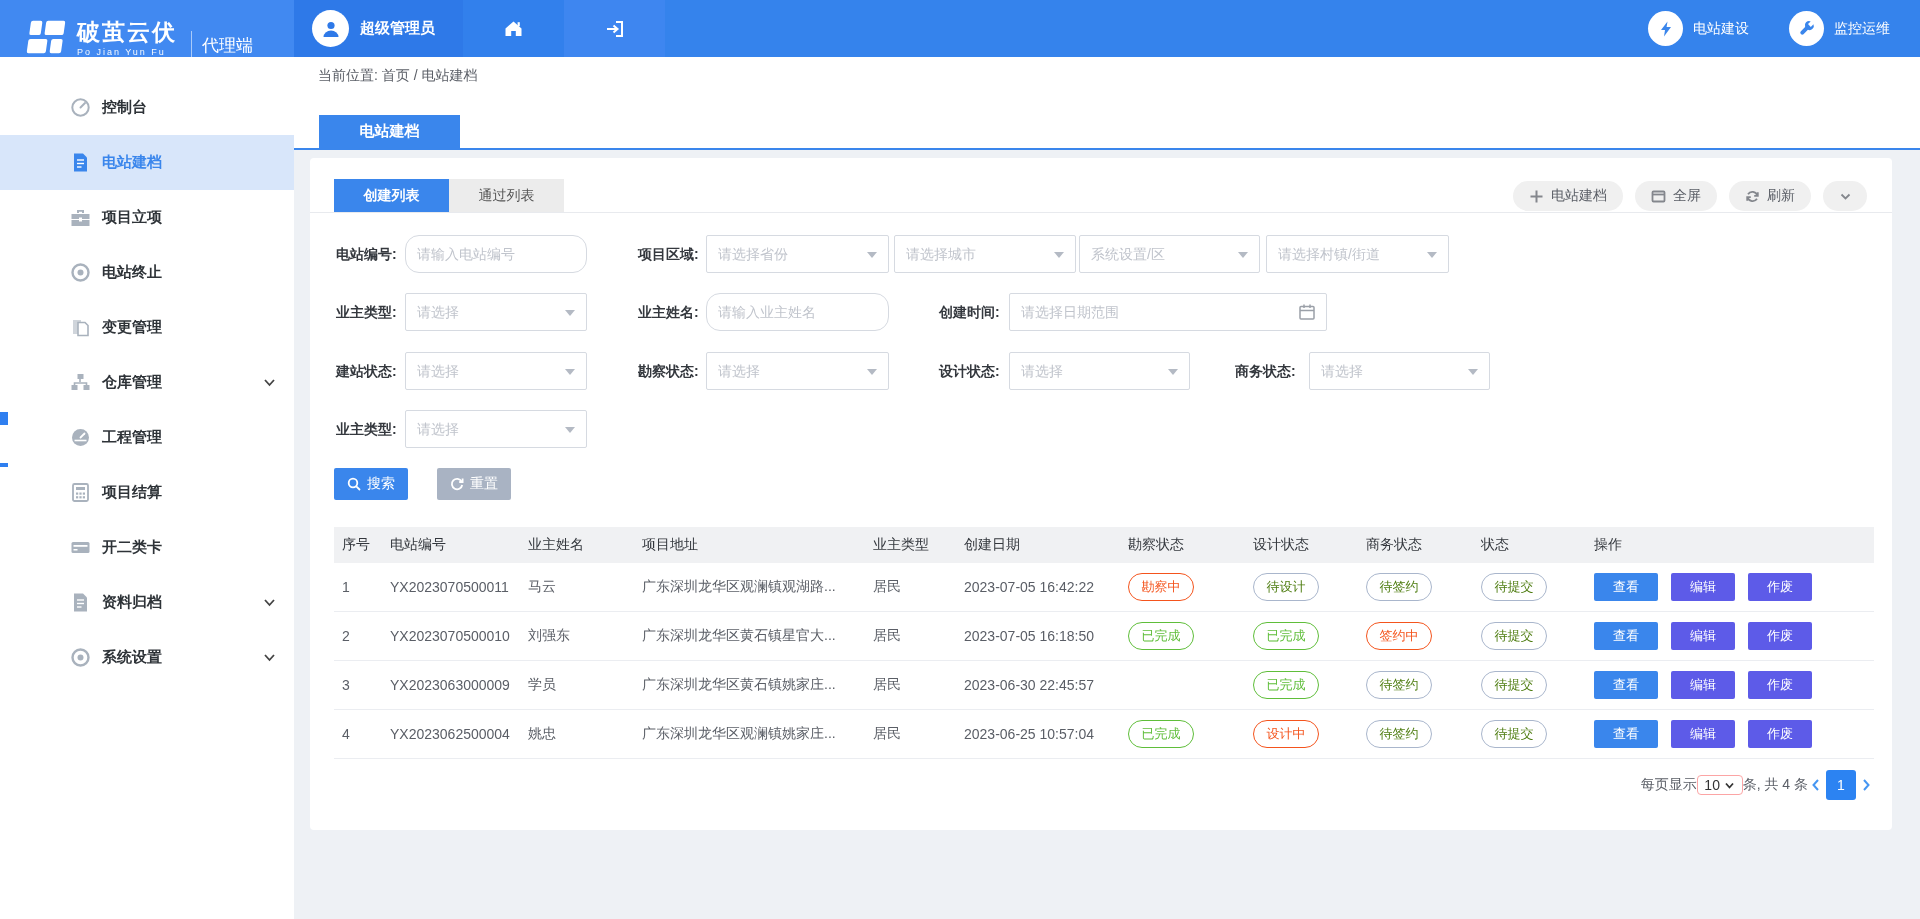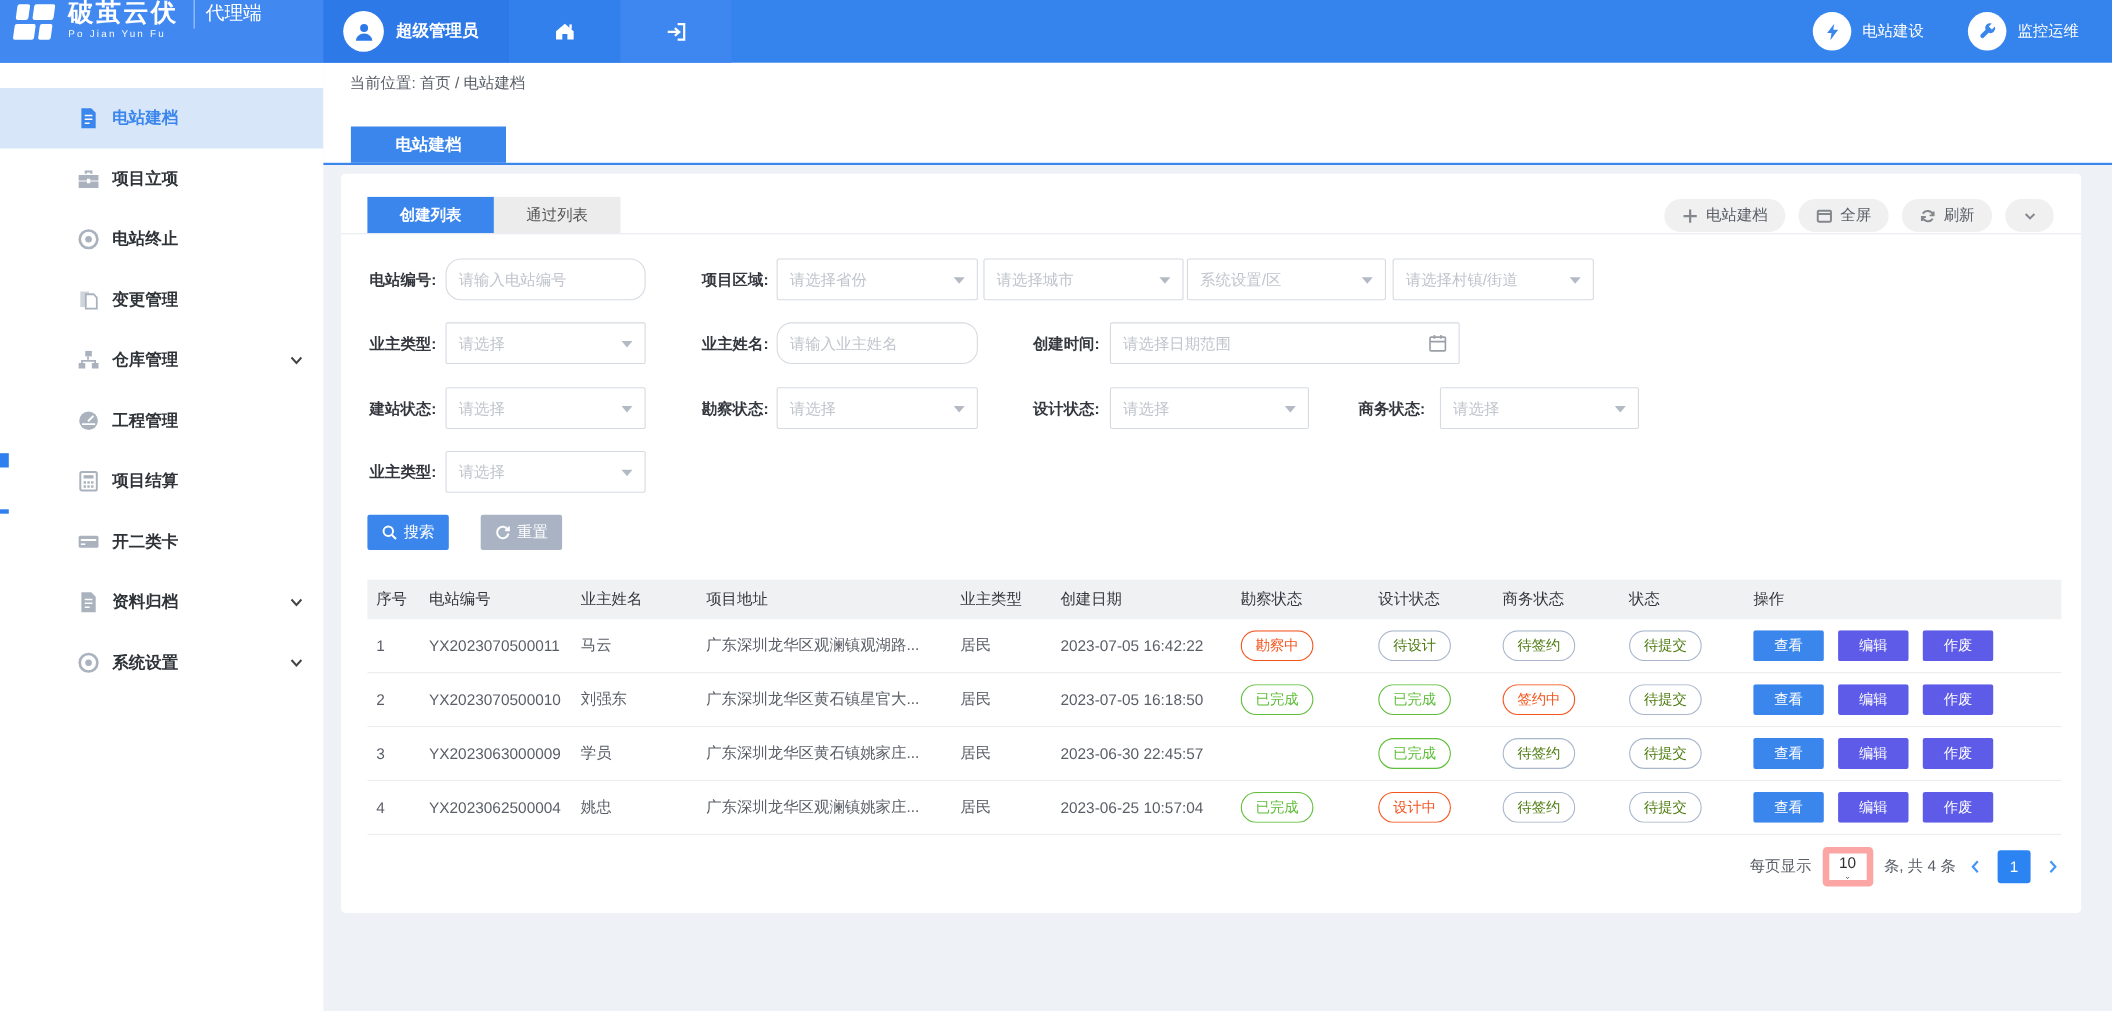--- a/index.html
+++ b/index.html
@@ -2,21 +2,21 @@
 <html><head>
 <meta charset="utf-8">
 <style>
   * { margin:0; padding:0; box-sizing:border-box; }
   html,body { width:1920px; height:919px; overflow:hidden;
     font-family:"Liberation Sans", sans-serif; background:#eef1f5; }
 
   
   .header { position:absolute; left:0; top:0; width:1920px; height:57px;
     background:#3583ec; color:#fff; display:flex; align-items:stretch; z-index:5; }
-  .logo-block { width:294px; background:#4189f1; display:flex; align-items:flex-start; padding-left:8px; }
+  .logo-block { width:294px; background:#4189f1; display:flex; align-items:flex-end; padding-left:23px; }
   .logo-mark { width:44px; height:40px; flex:0 0 auto; }
   .logo-texts { margin-left:10px; line-height:1; }
   .logo-title { font-size:23px; font-weight:700; letter-spacing:2px; }
   .logo-sub { font-size:9px; letter-spacing:2px; margin-top:4px; opacity:.95; }
   .logo-divider { width:1px; height:26px; background:rgba(255,255,255,.55); margin:0 10px 0 14px; }
   .logo-badge { font-size:17px; }
   .user-block { width:169px; background:#2e79e8; display:flex; align-items:center; gap:11px; padding-left:18px; cursor:pointer; }
   .avatar { width:37px; height:37px; border-radius:50%; background:#fff; display:flex; align-items:center; justify-content:center; }
   .user-name { font-size:15px; font-weight:700; }
   .home-block, .exit-block { width:101px; display:flex; align-items:center; justify-content:center; cursor:pointer; }
@@ -91,24 +91,24 @@
   .pill-orange { color:#f4541d; border-color:#f4541d; }
   .pill-green  { color:#5fbe3a; border-color:#5fbe3a; }
   .pill-muted  { color:#4d7c0f; border-color:#a9b6cc; }
   .pill-none   { visibility:hidden; }
   .actions { display:flex; gap:13px; }
   .a-btn { width:64px; height:28px; border:none; border-radius:2px; color:#fff; font-size:13px; cursor:pointer; }
   .a-view { background:#3a86ec; }
   .a-edit, .a-void { background:#5d5be8; }
 
   
-  .pagination { position:absolute; right:18px; top:612px; display:flex; align-items:center; gap:10px;
+  .pagination { position:absolute; right:18px; top:612px; display:flex; align-items:center; 
     font-size:14px; color:#5a5e66; }
-  .pp-select { width:46px; height:36px; border:6px solid #fca5a5; border-radius:4px; display:flex;
-    align-items:center; justify-content:center; gap:4px; cursor:pointer; color:#333;flex-direction:column; }
+  .pp-select { width:46px; height:20px; border:1px solid #fca5a5; border-radius:4px; display:flex;
+    align-items:center; justify-content:center; gap:4px; cursor:pointer; color:#333; }
   .pg-arrow { width:16px; height:16px; cursor:pointer; color:#4596f2; }
   .pg-current { width:30px; height:30px; background:#2c83f2; border-radius:3px; color:#fff;
     display:flex; align-items:center; justify-content:center; font-size:14px; cursor:pointer; margin:0 2px; }
 
   svg { display:block; }
 </style>
 </head>
 <body>
 
 <div class="header">
@@ -170,20 +170,27 @@
         <svg width="18" height="18" viewBox="0 0 18 18">
           <path d="M15.5 4.2 a4.3 4.3 0 0 1 -5.6 5.6 L5.5 14.2 a2 2 0 0 1 -2.8 -2.8 L7.1 7 a4.3 4.3 0 0 1 5.6 -5.6 L10 4.1 l2.8 2.8 z" fill="#3a86ec"></path>
         </svg>
       </span>
       <span class="quick-label">监控运维</span>
     </div>
   </div>
 </div>
 
 <div class="sidebar">
+  <div class="side-item">
+    <svg class="s-icon" viewBox="0 0 21 21" fill="none" stroke="currentColor" stroke-width="2">
+      <circle cx="10.5" cy="10.5" r="8.2"></circle>
+        <path d="M10.5 10.5 L15 6" stroke-linecap="round"></path>
+    </svg>
+    <span class="s-label">控制台</span>
+  </div>
   <div class="side-item active">
     <svg class="s-icon" viewBox="0 0 21 21">
       <path d="M4 1.5 h9 l4 4 v14 h-13 z" fill="currentColor"></path>
       <g stroke="#ffffff" stroke-width="1.4">
           <line x1="7" y1="8" x2="14" y2="8"></line>
           <line x1="7" y1="11.5" x2="14" y2="11.5"></line>
           <line x1="7" y1="15" x2="11.5" y2="15"></line>
         </g>
     </svg>
     <span class="s-label">电站建档</span>

